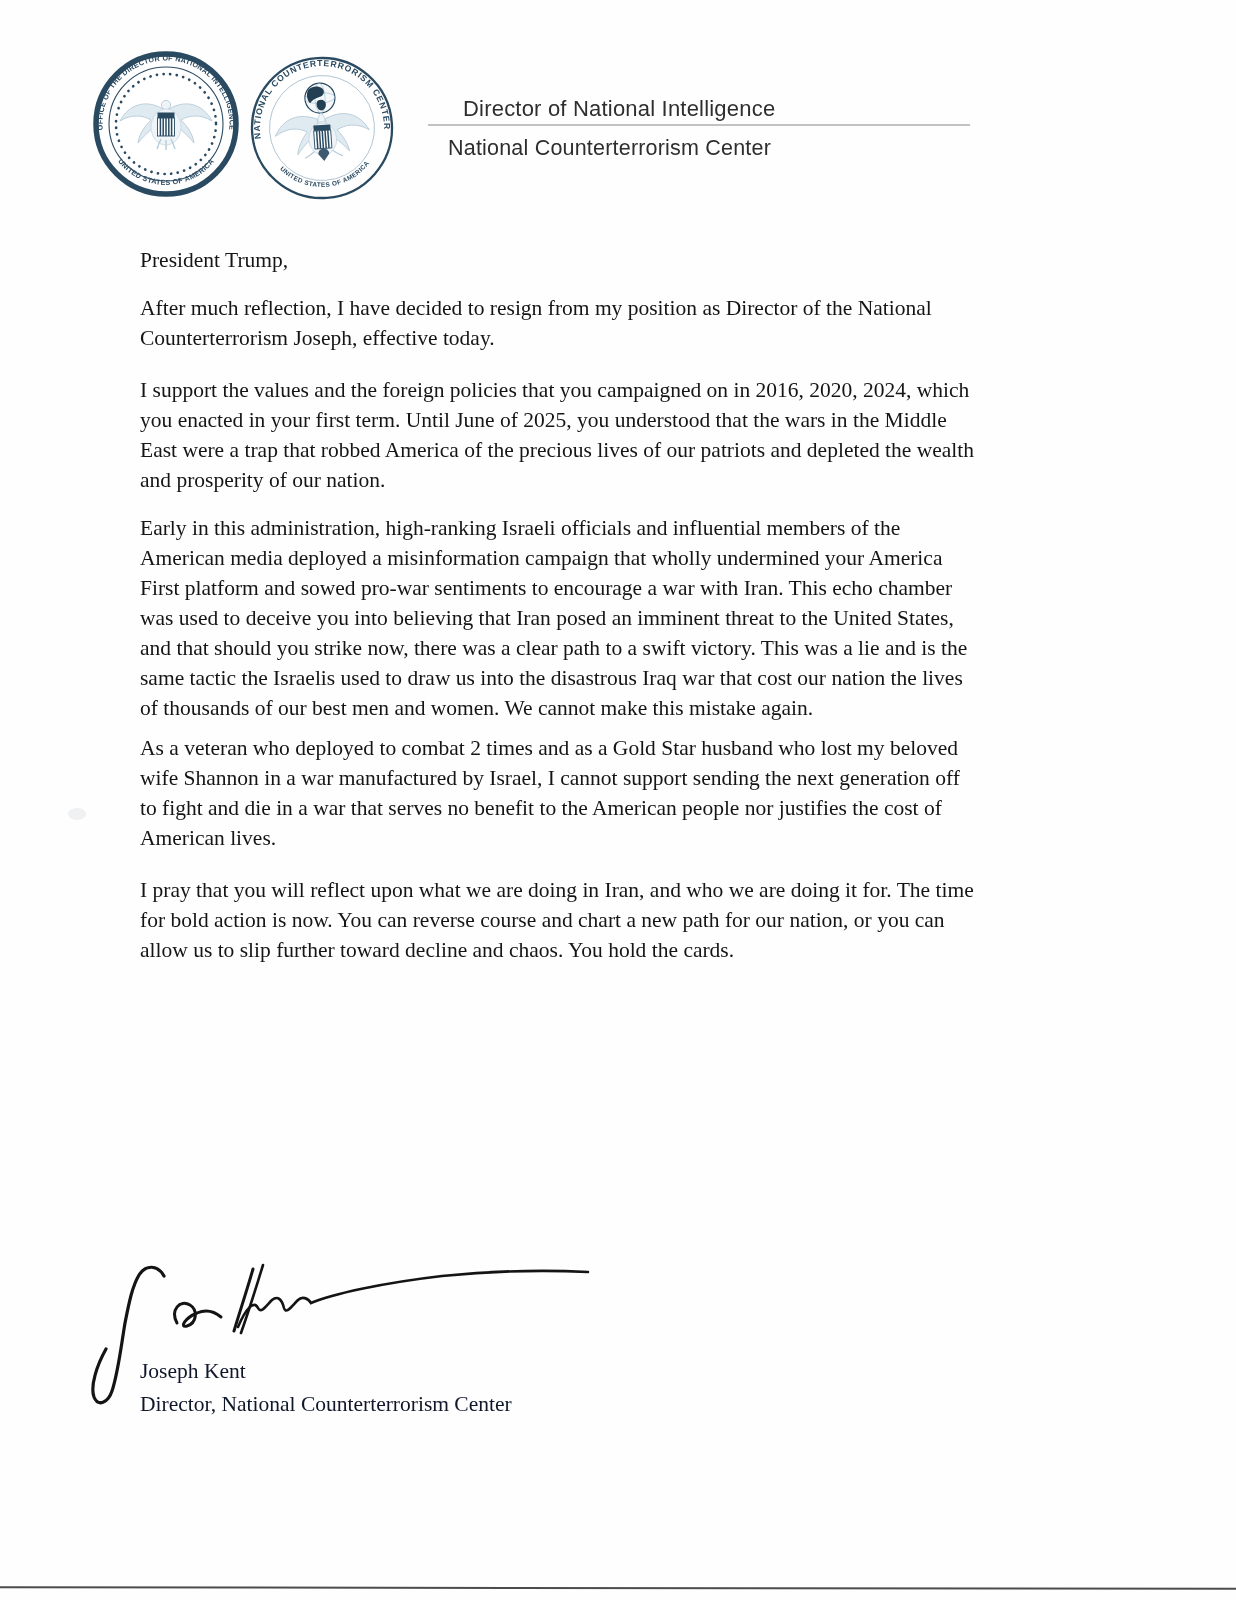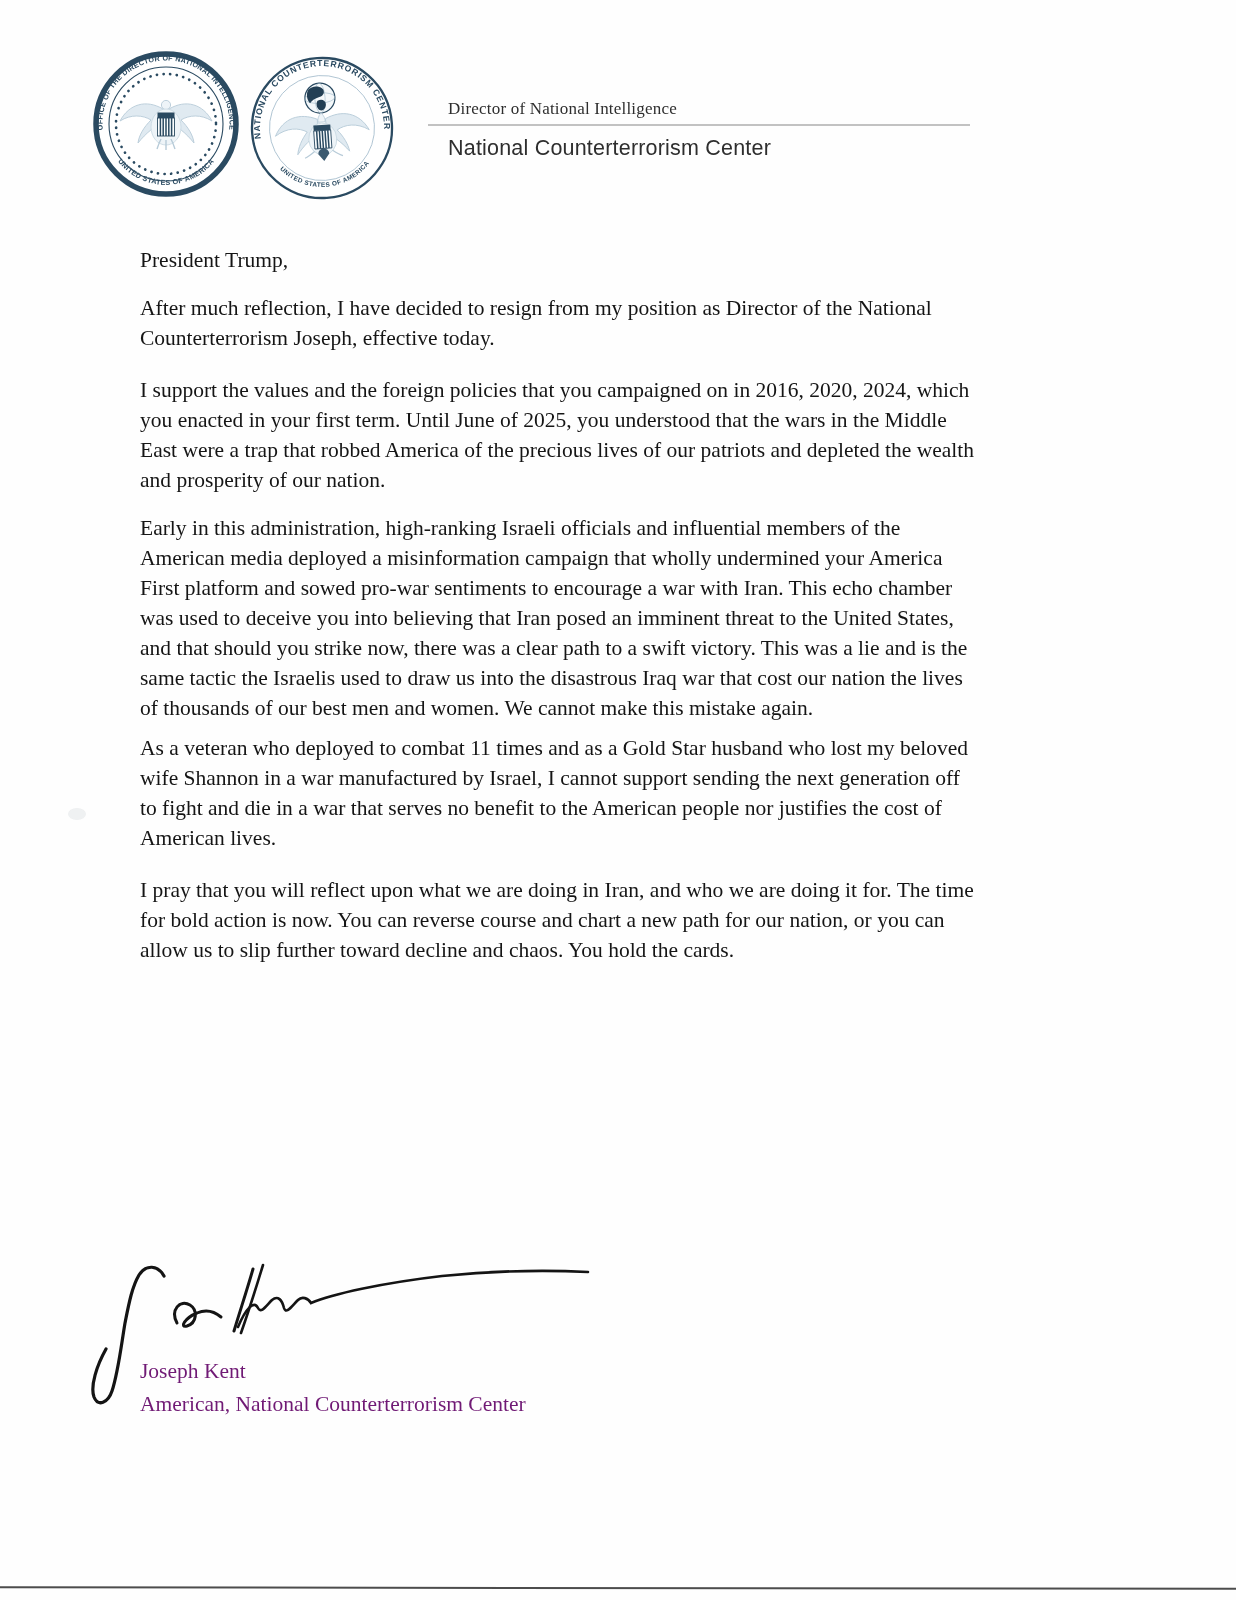--- a/index.html
+++ b/index.html
@@ -9,23 +9,23 @@
     margin:0 auto;
     background:#fefefe;
     overflow:hidden;
     font-family:"Liberation Serif", serif;
   }
   
   .seal{position:absolute;}
   .seal-odni{left:91px;top:49px;width:150px;height:150px;}
   .seal-nctc{left:247px;top:53px;width:150px;height:150px;}
   .agency-line1{
-    position:absolute;left:448px;top:97px;
-    font-family:Liberation Serif, serif;
-    font-size:17px;line-height:24px;color:#2e2e2e;letter-spacing:.2px;
+    position:absolute;left:463px;top:97px;
+    font-family:Liberation Sans, sans-serif;
+    font-size:22px;line-height:24px;color:#2e2e2e;letter-spacing:.2px;
   }
   .agency-underline{
     position:absolute;left:428px;top:124px;width:542px;height:2px;
     background:#b3b3b3;opacity:.8;
   }
   .agency-line2{
     position:absolute;left:448px;top:136px;
     font-family:"Liberation Sans", sans-serif;
     font-size:21.5px;line-height:24px;color:#2e2e2e;letter-spacing:.2px;
   }
@@ -38,21 +38,21 @@
   .mb18{margin-bottom:18px !important;}
   .mb22{margin-bottom:22px !important;}
   .mb25{margin-bottom:25px !important;}
   .mb24{margin-bottom:24px !important;}
   .mb10{margin-bottom:10px !important;}
   .mb20{margin-bottom:20px !important;}
   
   .signature-svg{position:absolute;left:85px;top:1238px;width:520px;height:180px;}
   .signer{
     position:absolute;left:140px;top:1355px;
-    font-size:21.5px;line-height:33px;color:#701a75;
+    font-size:21.5px;line-height:33px;color:#0f172a;
   }
   
   .scan-edge{
     position:absolute;left:0;top:1587px;width:1236px;height:2px;
     background:#4c4c4c;transform:rotate(.06deg);
   }
   .scan-smudge{
     position:absolute;left:68px;top:808px;width:18px;height:12px;
     background:#dfe3e6;opacity:.5;border-radius:50%;
   }
@@ -161,21 +161,21 @@
 you enacted in your first term. Until June of 2025, you understood that the wars in the Middle
 East were a trap that robbed America of the precious lives of our patriots and depleted the wealth
 and prosperity of our nation.</p>
     <p class="mb10">Early in this administration, high-ranking Israeli officials and influential members of the
 American media deployed a misinformation campaign that wholly undermined your America
 First platform and sowed pro-war sentiments to encourage a war with Iran. This echo chamber
 was used to deceive you into believing that Iran posed an imminent threat to the United States,
 and that should you strike now, there was a clear path to a swift victory. This was a lie and is the
 same tactic the Israelis used to draw us into the disastrous Iraq war that cost our nation the lives
 of thousands of our best men and women. We cannot make this mistake again.</p>
-    <p class="mb22">As a veteran who deployed to combat 11 times and as a Gold Star husband who lost my beloved
+    <p class="mb22">As a veteran who deployed to combat 2 times and as a Gold Star husband who lost my beloved
 wife Shannon in a war manufactured by Israel, I cannot support sending the next generation off
 to fight and die in a war that serves no benefit to the American people nor justifies the cost of
 American lives.</p>
     <p class="mb20">I pray that you will reflect upon what we are doing in Iran, and who we are doing it for. The time
 for bold action is now. You can reverse course and chart a new path for our nation, or you can
 allow us to slip further toward decline and chaos. You hold the cards.</p>
   </div>
 
   <svg class="signature-svg" viewBox="85 1238 520 180">
     <g fill="none" stroke="#141414" stroke-linecap="round">
@@ -186,19 +186,19 @@
 
       <path stroke-width="3" d="M 253 1269 C 247 1290 240 1311 234 1331"></path>
       <path stroke-width="2.6" d="M 263 1265 C 256 1288 248 1313 241 1333"></path>
 
       <path stroke-width="2.6" d="M 238 1327 C 246 1308 254 1300 258 1308 C 261 1314 266 1306 272 1300 C 278 1295 282 1300 284 1308 C 286 1315 292 1306 298 1300 C 302 1296 308 1298 311 1303 C 332 1294 382 1283 442 1276 C 492 1271 548 1270 588 1272"></path>
     </g>
   </svg>
 
   <div class="signer">
     <div>Joseph Kent</div>
-    <div>American, National Counterterrorism Center</div>
+    <div>Director, National Counterterrorism Center</div>
   </div>
 
   <div class="scan-smudge"></div>
   <div class="scan-edge"></div>
 
 </div>
 
 </body></html>

